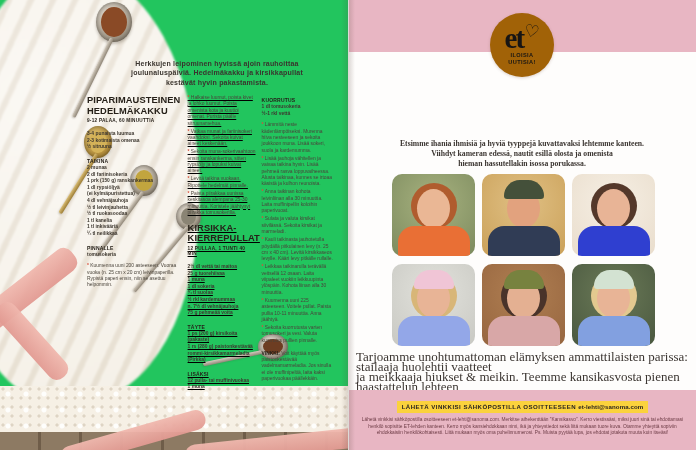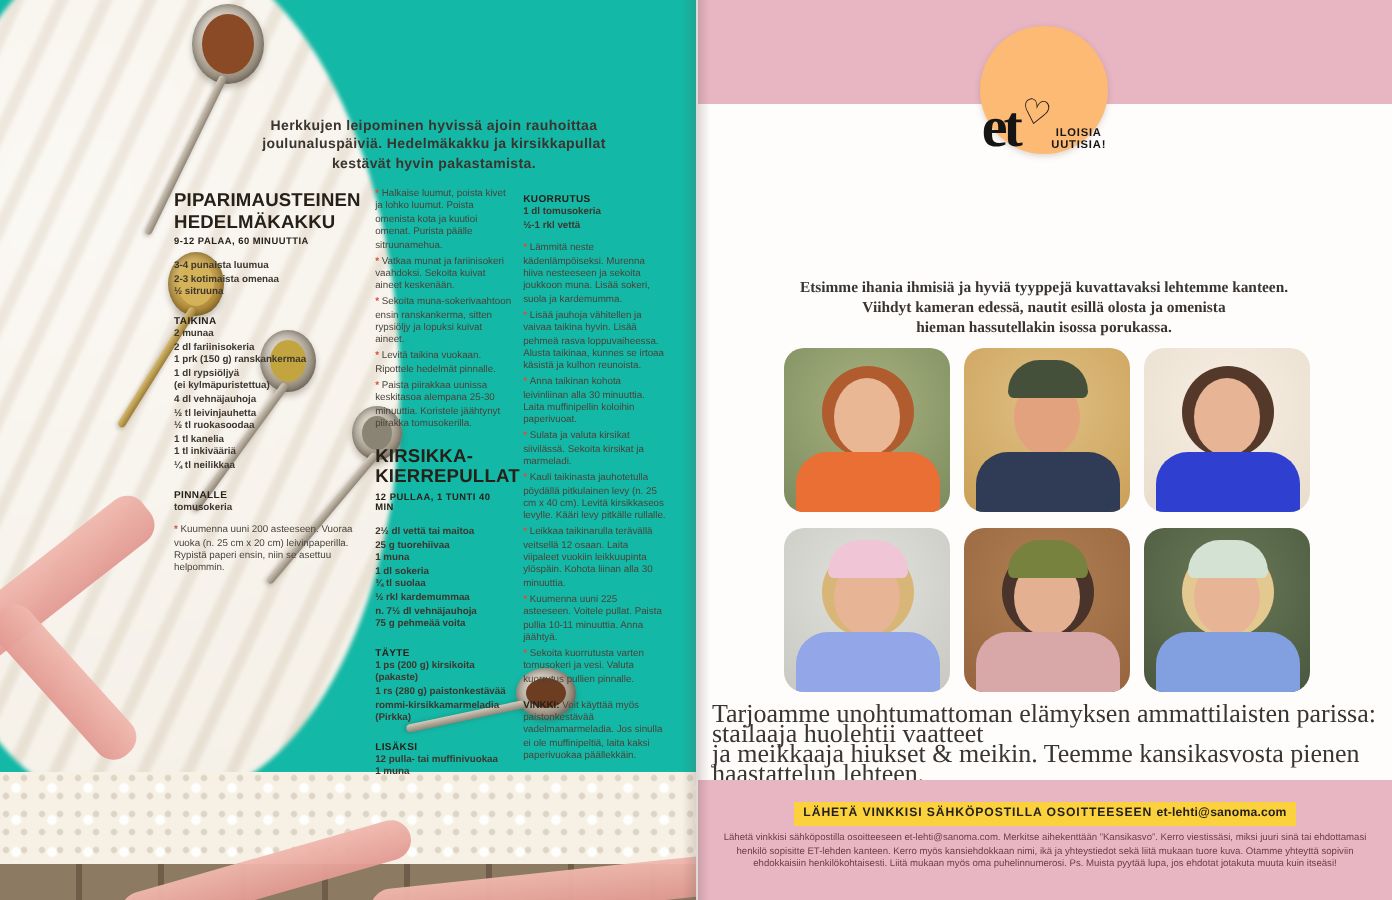--- a/index.html
+++ b/index.html
@@ -3,21 +3,21 @@
 <meta charset="utf-8">
 <style>
   html,body{margin:0;padding:0;background:#555;}
   .spread{position:relative;width:696px;height:450px;overflow:hidden;background:#fff;
           font-family:"Liberation Sans",sans-serif;}
   .spread::before{content:"";position:absolute;left:341px;top:0;width:14px;height:100%;z-index:40;
           background:linear-gradient(90deg,transparent,rgba(90,70,60,.16) 45%,rgba(90,70,60,.20) 55%,transparent);
           pointer-events:none;}
 
   
-  .page-left{position:absolute;left:0;top:0;width:348px;height:450px;background:#14b8a6;overflow:hidden;}
+  .page-left{position:absolute;left:0;top:0;width:348px;height:450px;background:#22c55e;overflow:hidden;}
   .cloth{position:absolute;left:-40px;top:-30px;width:240px;height:430px;border-radius:45% 55% 50% 40%;
          background:
           repeating-linear-gradient(115deg,rgba(255,255,255,.35) 0 14px,rgba(205,194,178,.25) 14px 20px),
           radial-gradient(circle at 30% 30%,#f9f5ee,#efe8da);
          filter:blur(1px);}
   .lace-band{position:absolute;left:0;top:386px;width:348px;height:50px;background:
           radial-gradient(circle at 8px 8px,rgba(255,255,255,.9) 2px,transparent 3px) 0 0/18px 16px,
           radial-gradient(circle at 3px 3px,rgba(202,190,170,.55) 1.2px,transparent 2px) 0 0/9px 9px,#f6f0e5;}
   .lace-band::after{content:"";position:absolute;left:0;bottom:-8px;width:100%;height:10px;
           background:radial-gradient(circle at 7px 0,#f6f0e5 7px,transparent 7.5px) repeat-x;background-size:14px 10px;}
@@ -39,37 +39,37 @@
   .sp1{left:96px;top:2px;}  .sp1 .bowl{width:36px;height:40px;} .sp1 .handle{left:14px;top:36px;height:88px;transform:rotate(26deg);}
   .sp2{left:84px;top:126px;} .sp2 .bowl{width:28px;height:32px;background:radial-gradient(circle at 35% 30%,#e0c172,#b8923f 65%,#8a6a28);} .sp2 .handle{left:11px;top:28px;height:70px;transform:rotate(32deg);background:linear-gradient(90deg,#d9bd76,#9c7c33);}
   .sp3{left:130px;top:165px;} .sp3 .bowl{width:28px;height:31px;} .sp3 .handle{left:11px;top:27px;height:78px;transform:rotate(36deg);}
   .sp4{left:176px;top:203px;} .sp4 .bowl{width:25px;height:27px;} .sp4 .handle{left:10px;top:24px;height:84px;transform:rotate(40deg);}
   .sp5{left:258px;top:334px;} .sp5 .bowl{width:30px;height:25px;} .sp5 .handle{left:2px;top:18px;height:60px;transform:rotate(78deg);}
 
   .intro{position:absolute;left:95px;top:52px;width:244px;z-index:5;text-align:center;
          font-weight:bold;font-size:7px;line-height:9.4px;letter-spacing:.2px;color:#3a342e;white-space:pre-line;}
   .cols{position:absolute;left:87px;top:95px;width:246px;z-index:5;display:flex;gap:6px;}
   .col{display:flex;flex-direction:column;}
-  .col1{width:98px;} .col2{width:68px;} .col3{width:74px;}
+  .col1{width:98px;} .col2{width:68px;text-decoration:underline;} .col3{width:74px;}
   .ln{margin:0;}
   .h1{font-weight:bold;font-size:9.3px;line-height:10.6px;letter-spacing:.1px;color:#262019;white-space:pre-line;margin-bottom:2px;}
   .meta{font-weight:bold;font-size:4.7px;letter-spacing:.25px;color:#262019;margin-bottom:3px;}
   .sub{font-weight:bold;font-size:5px;letter-spacing:.2px;color:#262019;margin:2px 0 1px;}
   .ing{font-weight:bold;font-size:4.9px;line-height:6.6px;color:#3d372f;}
   .step{font-size:4.9px;line-height:6.4px;color:#4a443b;margin-bottom:1.5px;}
   .step::before{content:"* ";color:#d8503c;font-weight:bold;}
   .tip{font-size:4.9px;line-height:6.4px;color:#4a443b;}
   .tip b{color:#262019;}
   .gap{height:5px;}
 
   
   .page-right{position:absolute;left:348px;top:0;width:348px;height:450px;background:#fefdfc;}
   .pink-band{position:absolute;left:1px;top:0;right:0;height:52px;background:#e8b6c3;}
-  .badge{position:absolute;left:142px;top:13px;width:64px;height:64px;border-radius:50%;background:#fdba74;
-         z-index:6;display:flex;flex-direction:row;align-items:flex-end;justify-content:center;
+  .badge{position:absolute;left:142px;top:13px;width:64px;height:64px;border-radius:50%;background:#a16207;
+         z-index:6;display:flex;flex-direction:column;align-items:center;justify-content:center;
          box-shadow:0 1px 3px rgba(120,80,60,.25);}
   .badge-brand{font-family:"Liberation Serif",serif;font-weight:bold;font-size:29px;line-height:26px;
          letter-spacing:-2px;color:#171514;display:flex;align-items:flex-start;}
   .badge .heart{font-family:"DejaVu Sans",sans-serif;font-size:17px;line-height:17px;letter-spacing:0;
          transform:rotate(12deg);margin:-2px 0 0 1px;}
   .badge-tagline{font-weight:bold;font-size:5.6px;line-height:6.6px;letter-spacing:.4px;color:#171514;
          text-align:center;white-space:pre-line;margin-top:1px;}
   .headline{position:absolute;left:0;top:83px;width:100%;margin:0;text-align:center;z-index:5;
          font-family:"Liberation Serif",serif;font-weight:bold;font-size:26px;line-height:26.5px;
          letter-spacing:-.4px;color:#181616;white-space:pre-line;}

